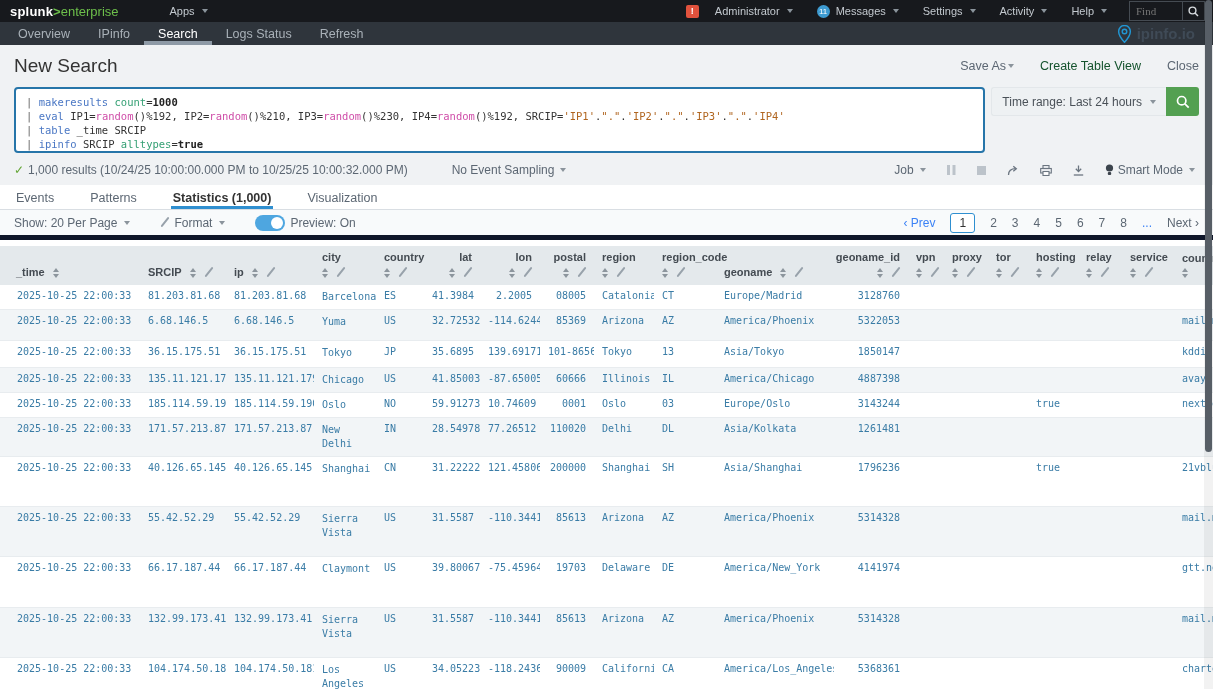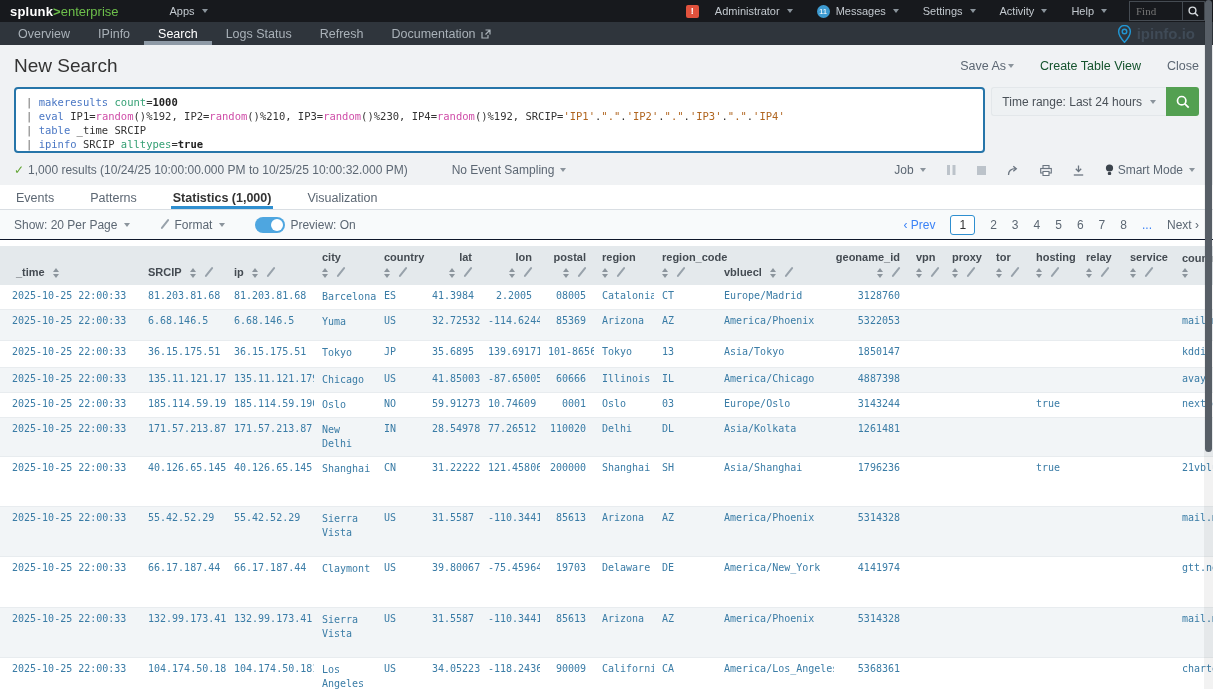--- a/index.html
+++ b/index.html
@@ -55,21 +55,21 @@
   .sampling { margin-left:44px; display:flex; align-items:center; gap:4px; cursor:pointer; }
   .job-tools { margin-left:auto; display:flex; align-items:center; gap:21px; padding-right:4px; }
   .job-tools .tool { display:flex; align-items:center; gap:4px; cursor:pointer; }
 
   
   .tabs { background:#fff; display:flex; padding:0 14px; border-bottom:1px solid #d9dee3; height:25px; }
   .tab { font-size:12.5px; color:#5c6773; padding:6px 2px 5px 2px; margin-right:32px; border-bottom:3px solid transparent; cursor:pointer; white-space:nowrap; }
   .tab.active { color:#333; font-weight:bold; border-bottom-color:#2f8fd0; }
 
   
-  .controls { background:#f8fafb; border-bottom:1px solid #0f172a; height:30px; display:flex; align-items:center; padding:0 14px; font-size:12px; color:#5c6773; }
+  .controls { background:#f8fafb; border-bottom:5px solid #0f172a; height:30px; display:flex; align-items:center; padding:0 14px; font-size:12px; color:#5c6773; }
   .ctl { display:flex; align-items:center; gap:5px; margin-right:30px; cursor:pointer; }
   .toggle { width:30px; height:16px; border-radius:9px; background:#4ea6e0; position:relative; display:inline-block; }
   .toggle::after { content:""; position:absolute; right:2px; top:2px; width:12px; height:12px; border-radius:50%; background:#fff; }
   .pager { margin-left:auto; display:flex; align-items:center; gap:15px; font-size:12px; }
   .pg { color:#5c6773; cursor:pointer; }
   .pg.dim { color:#3b82f6; cursor:default; }
   .pg.active { border:1px solid #2f8fd0; background:#fff; color:#333; border-radius:3px; padding:2px 8px; }
 
   
   .table-wrap { margin-top:6px; overflow:hidden; }
@@ -79,21 +79,21 @@
   .th-in { display:flex; flex-wrap:wrap; align-items:flex-end; column-gap:8px; row-gap:4px; }
   .th-in.right { justify-content:flex-end; }
   .th-icons { display:inline-flex; align-items:center; gap:8px; }
   .sort { display:inline-flex; flex-direction:column; gap:2px; cursor:pointer; }
   .sort i { display:block; width:0; height:0; border-left:3px solid transparent; border-right:3px solid transparent; }
   .sort .up { border-bottom:4px solid #8c959d; }
   .sort .dn { border-top:4px solid #8c959d; }
   .pencil { width:9px; height:11px; position:relative; display:inline-block; cursor:pointer; }
   .pencil::after { content:""; position:absolute; left:4px; top:-1px; width:2px; height:12px; background:#98a2ab; transform:rotate(38deg); border-radius:1px; }
   tbody td { font-family:"DejaVu Sans Mono", monospace; font-size:10px; color:#3a7ca6; padding:5px 8px; vertical-align:top; white-space:nowrap; overflow:hidden; border-bottom:1px solid #e8ecef; }
-  tbody td:first-child { padding-left:12px; }
+  tbody td:first-child { padding-left:17px; }
   tbody tr:nth-child(even) { background:#f2f5f7; }
   tbody td.wrap { white-space:normal; line-height:14px; }
   tbody td.right { text-align:right; }
 
   
   .vscroll { position:absolute; top:0; right:0; width:9px; height:689px; background:rgba(0,0,0,0.05); }
   .vthumb { position:absolute; top:0; right:1px; width:7px; height:452px; background:#575e66; border-radius:4px; }
 
   
   .icn { display:inline-flex; align-items:center; justify-content:center; }
@@ -157,29 +157,20 @@
         <span>IPinfo</span>
       </div>
       <div class="an-item active">
         <span>Search</span>
       </div>
       <div class="an-item">
         <span>Logs Status</span>
       </div>
       <div class="an-item">
         <span>Refresh</span>
-      </div>
-      <div class="an-item">
-        <span>Documentation</span>
-        <span class="icn">
-          <svg width="10" height="10" viewBox="0 0 10 10">
-            <path d="M1 3v6h6V6" fill="none" stroke="#a9b1b8" stroke-width="1.2"></path>
-            <path d="M4.5 1H9v4.5M9 1L4.5 5.5" fill="none" stroke="#a9b1b8" stroke-width="1.2"></path>
-          </svg>
-        </span>
       </div>
       <div class="brand">
       <span class="icn">
         <svg width="15" height="18" viewBox="0 0 12 16">
             <path d="M6 .5C3 .5.8 2.7.8 5.7c0 3.9 5.2 9.6 5.2 9.6s5.2-5.7 5.2-9.6C11.2 2.7 9 .5 6 .5z" fill="none" stroke="#2196d3" stroke-width="1.3"></path>
             <circle cx="6" cy="5.7" r="2" fill="none" stroke="#2196d3" stroke-width="1.3"></circle>
           </svg>
       </span>
       <span>ipinfo.io</span>
     </div>
@@ -451,21 +442,21 @@
                   <span class="sort">
                     <i class="up"></i>
                     <i class="dn"></i>
                   </span>
                   <span class="pencil"></span>
                 </span>
               </div>
             </th>
             <th>
               <div class="th-in">
-                <span class="th-label">vbluecl</span>
+                <span class="th-label">geoname</span>
                 <span class="th-icons">
                   <span class="sort">
                     <i class="up"></i>
                     <i class="dn"></i>
                   </span>
                   <span class="pencil"></span>
                 </span>
               </div>
             </th>
             <th>

